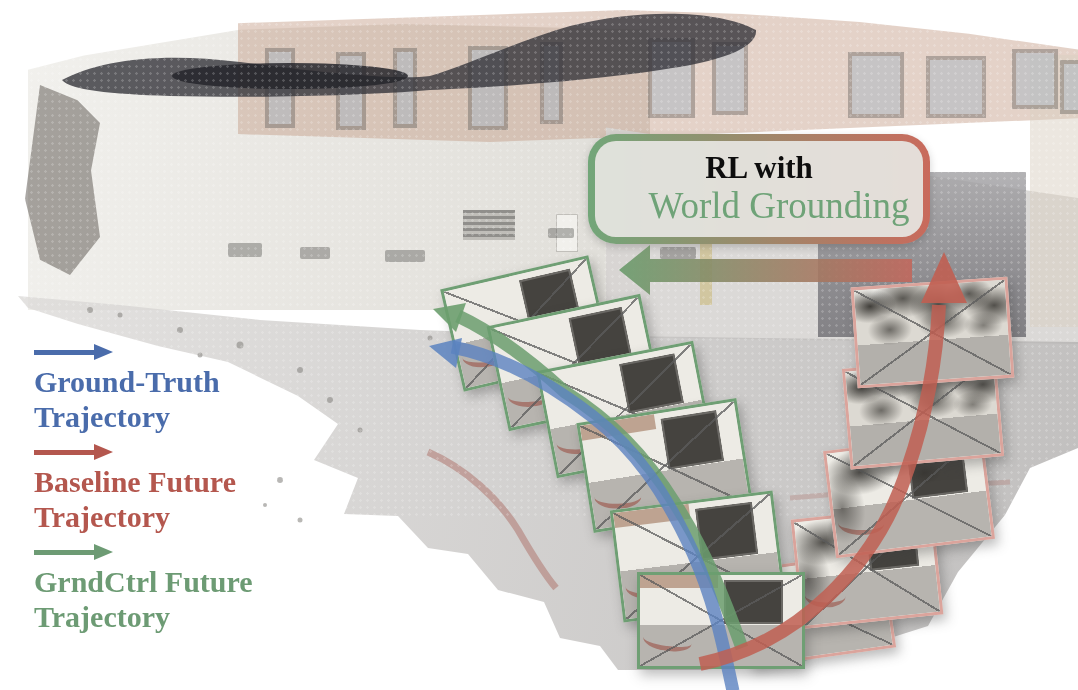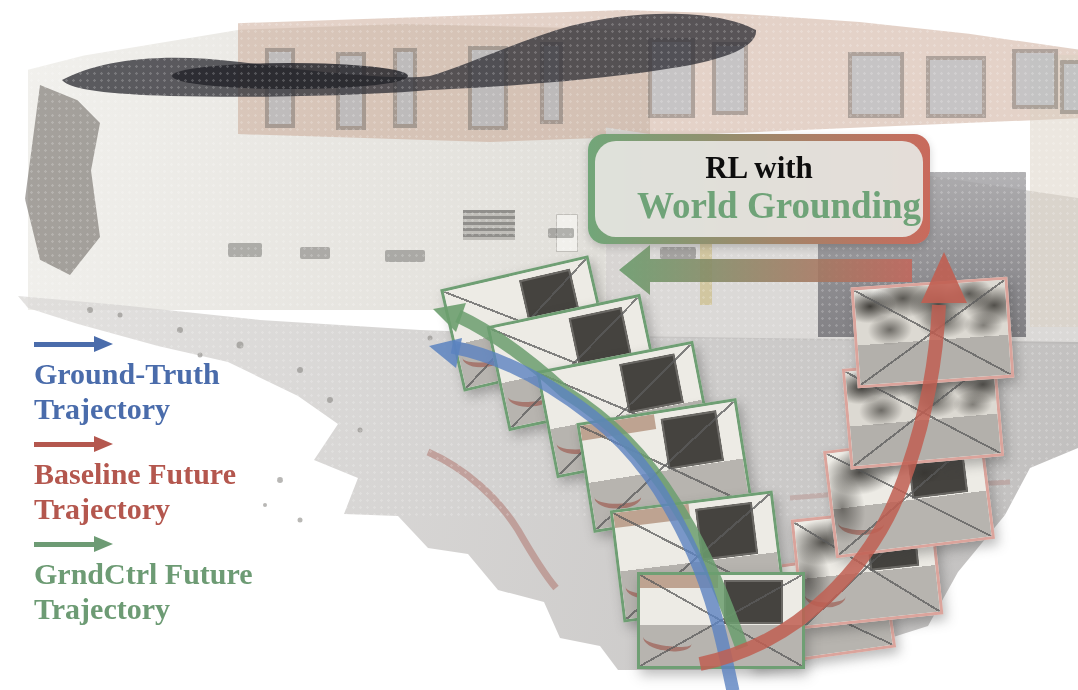--- a/index.html
+++ b/index.html
@@ -29,27 +29,27 @@
   .pole{left:700px;top:243px;width:12px;height:62px;z-index:1;background:#c8b36a;opacity:.5;}
   .dots{left:0;top:0;width:1078px;height:520px;z-index:2;pointer-events:none;opacity:.35;
     background-image:radial-gradient(rgba(255,255,255,.55) 1px,transparent 1.5px);
     background-size:7px 7px;}
 
   svg.layer{position:absolute;left:0;top:0;}
   .ground-svg{z-index:1;}
   .traj-svg{z-index:30;}
 
   
-  .callout{left:588px;top:134px;width:342px;height:110px;z-index:8;border-radius:16px;padding:7px;
+  .callout{left:588px;top:134px;width:342px;height:110px;z-index:8;border-radius:28px;padding:7px;
     box-sizing:border-box;background:linear-gradient(90deg,#72a679,#c96a5c);
     box-shadow:0 3px 8px rgba(0,0,0,.18);}
   .callout-inner{width:100%;height:100%;border-radius:21px;background:rgba(229,228,224,.94);
     display:flex;flex-direction:column;align-items:center;justify-content:center;gap:2px;}
   .callout-line1{font-size:31px;font-weight:bold;color:#0d0d0d;line-height:1.05;}
-  .callout-line2{font-size:37px;font-weight:bold;line-height:1.05;margin-left:40px;}
+  .callout-line2{font-size:37px;font-weight:normal;line-height:1.05;margin-left:40px;}
 
   
   .frame{position:absolute;box-sizing:border-box;border:3px solid;box-shadow:3px 6px 12px rgba(60,60,60,.35);
     background:#e9e7e1;overflow:hidden;}
   .f-wall{position:absolute;inset:0;background:linear-gradient(#edebe5 0 55%,#b7b4af 55% 100%);}
   .f-brick{position:absolute;left:0;top:0;width:48%;height:14%;background:#b2917c;opacity:.8;}
   .f-door{position:absolute;left:52%;top:6%;width:36%;height:48%;background:#45433f;
     box-shadow:inset 0 0 0 2px #6b6965;}
   .f-curb{position:absolute;left:2%;bottom:16%;width:30%;height:18%;
     border-bottom:5px solid rgba(150,60,48,.5);border-radius:50%;transform:rotate(8deg);}
@@ -69,21 +69,21 @@
     radial-gradient(44px 34px at 55% 22%,rgba(36,34,30,.8),transparent 65%),
     radial-gradient(36px 26px at 76% 12%,rgba(36,34,30,.7),transparent 65%),
     radial-gradient(46px 30px at 92% 26%,rgba(36,34,30,.75),transparent 65%),
     radial-gradient(34px 24px at 22% 44%,rgba(36,34,30,.6),transparent 65%),
     radial-gradient(40px 22px at 58% 42%,rgba(36,34,30,.55),transparent 65%),
     radial-gradient(30px 20px at 84% 46%,rgba(36,34,30,.5),transparent 65%),
     radial-gradient(36px 22px at 14% 6%,rgba(250,250,247,.9),transparent 70%),
     radial-gradient(30px 18px at 66% 6%,rgba(250,250,247,.85),transparent 70%);}
 
   
-  .legend{left:34px;top:336px;width:250px;z-index:40;}
+  .legend{left:34px;top:344px;width:250px;z-index:40;}
   .l-item{margin-bottom:10px;}
   .l-arrow{position:relative;width:80px;height:17px;margin-bottom:3px;}
   .l-arrow::before{content:"";position:absolute;left:0;top:6px;width:62px;height:5px;background:var(--c);}
   .l-arrow::after{content:"";position:absolute;left:60px;top:0;width:0;height:0;
     border-left:19px solid var(--c);border-top:8.5px solid transparent;border-bottom:8.5px solid transparent;}
   .l-label{font-size:30px;font-weight:bold;line-height:1.17;width:240px;}
 </style>
 </head>
 <body>
 

